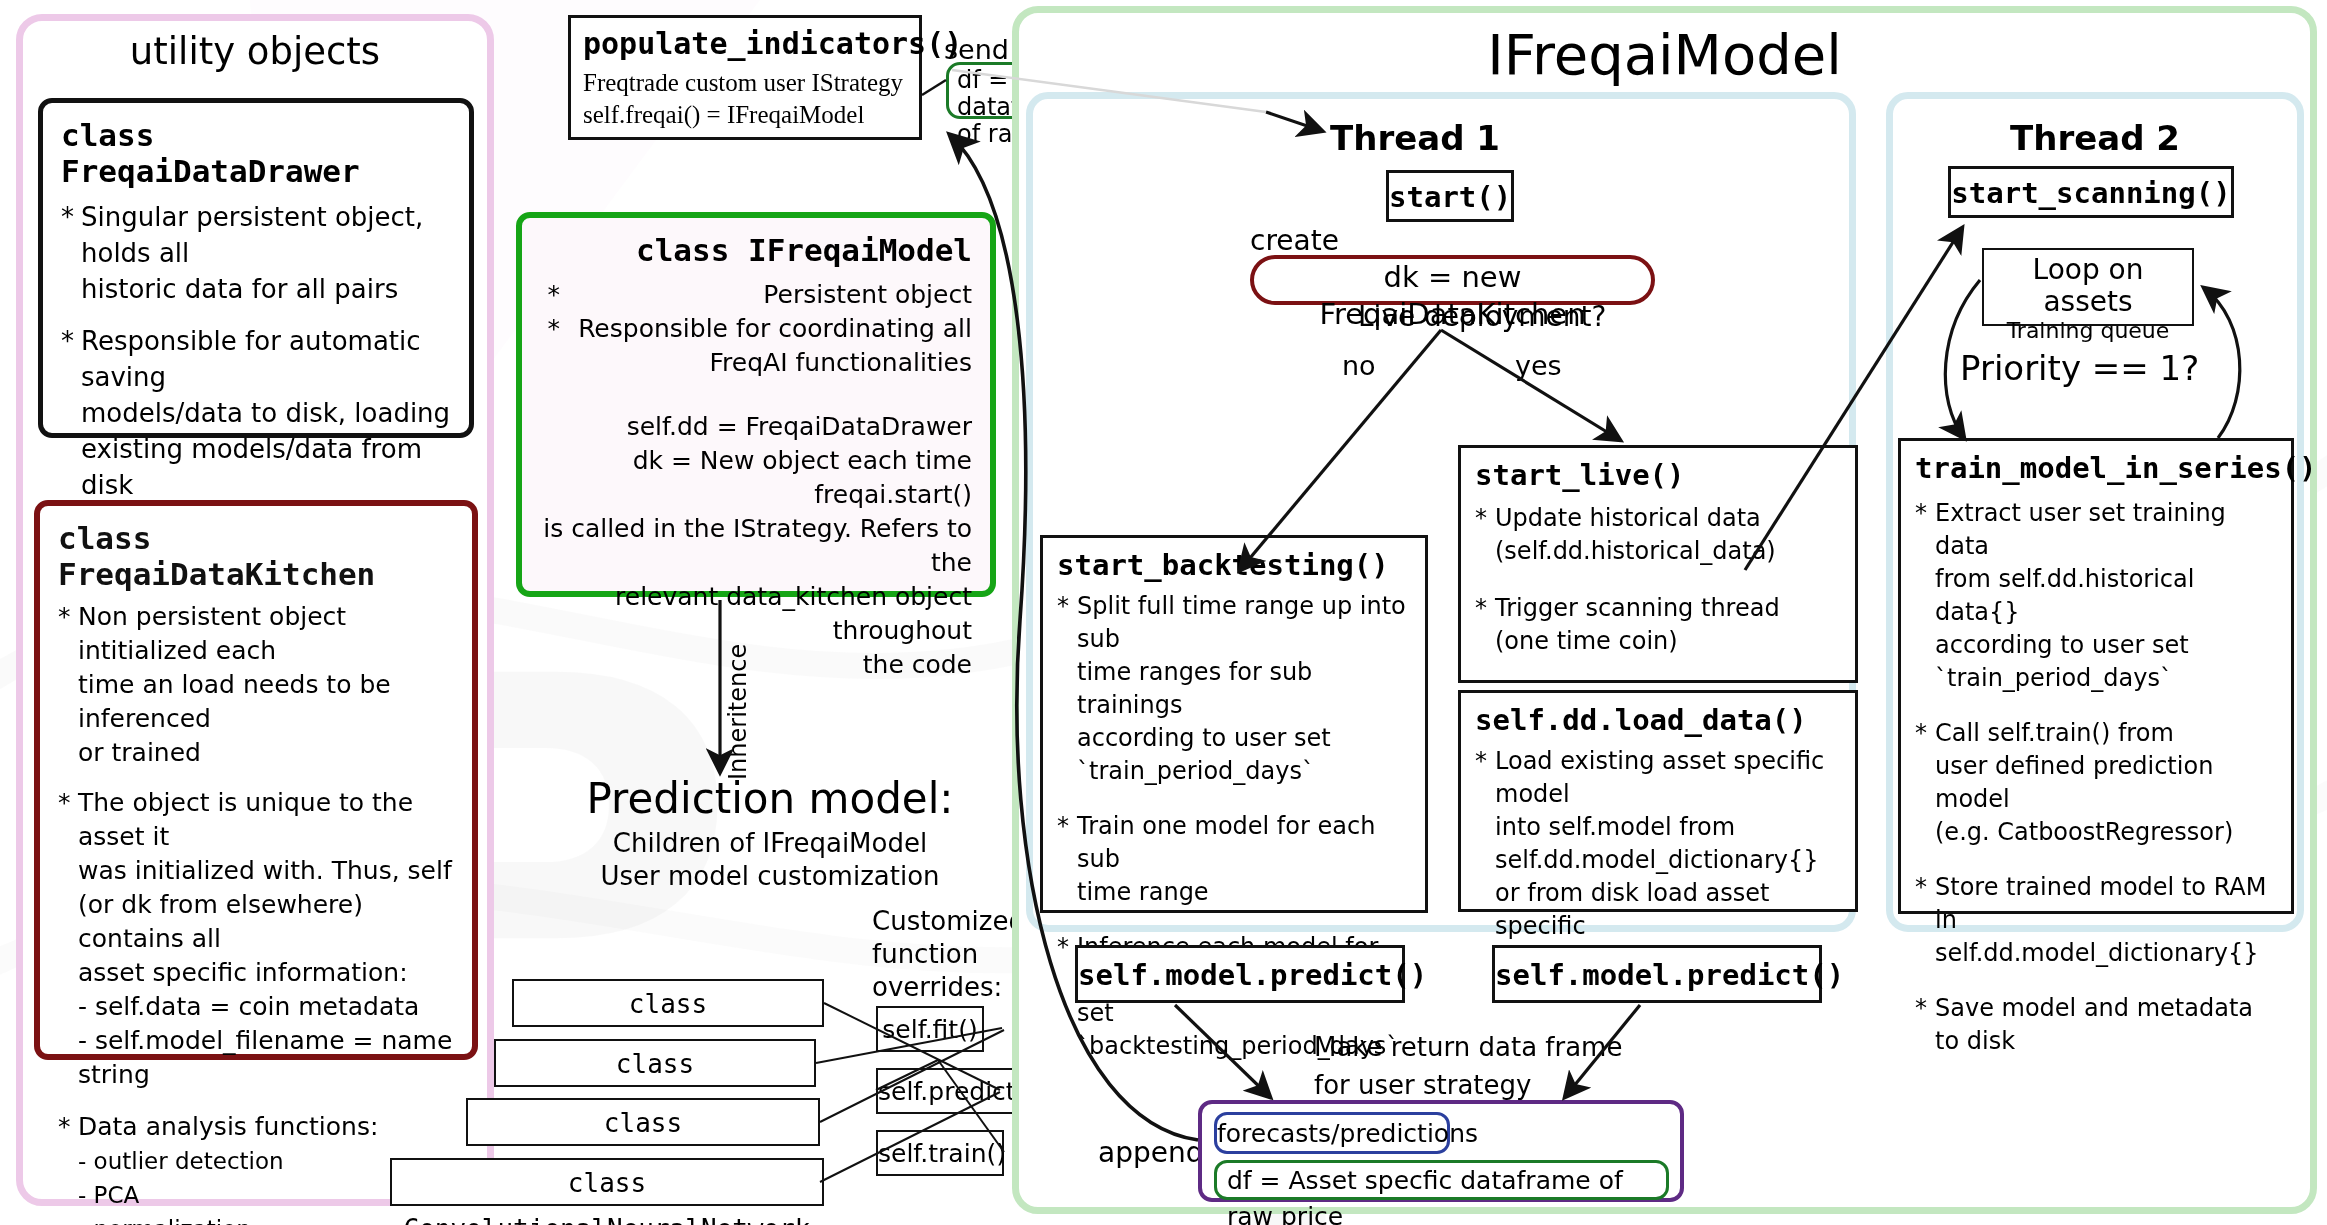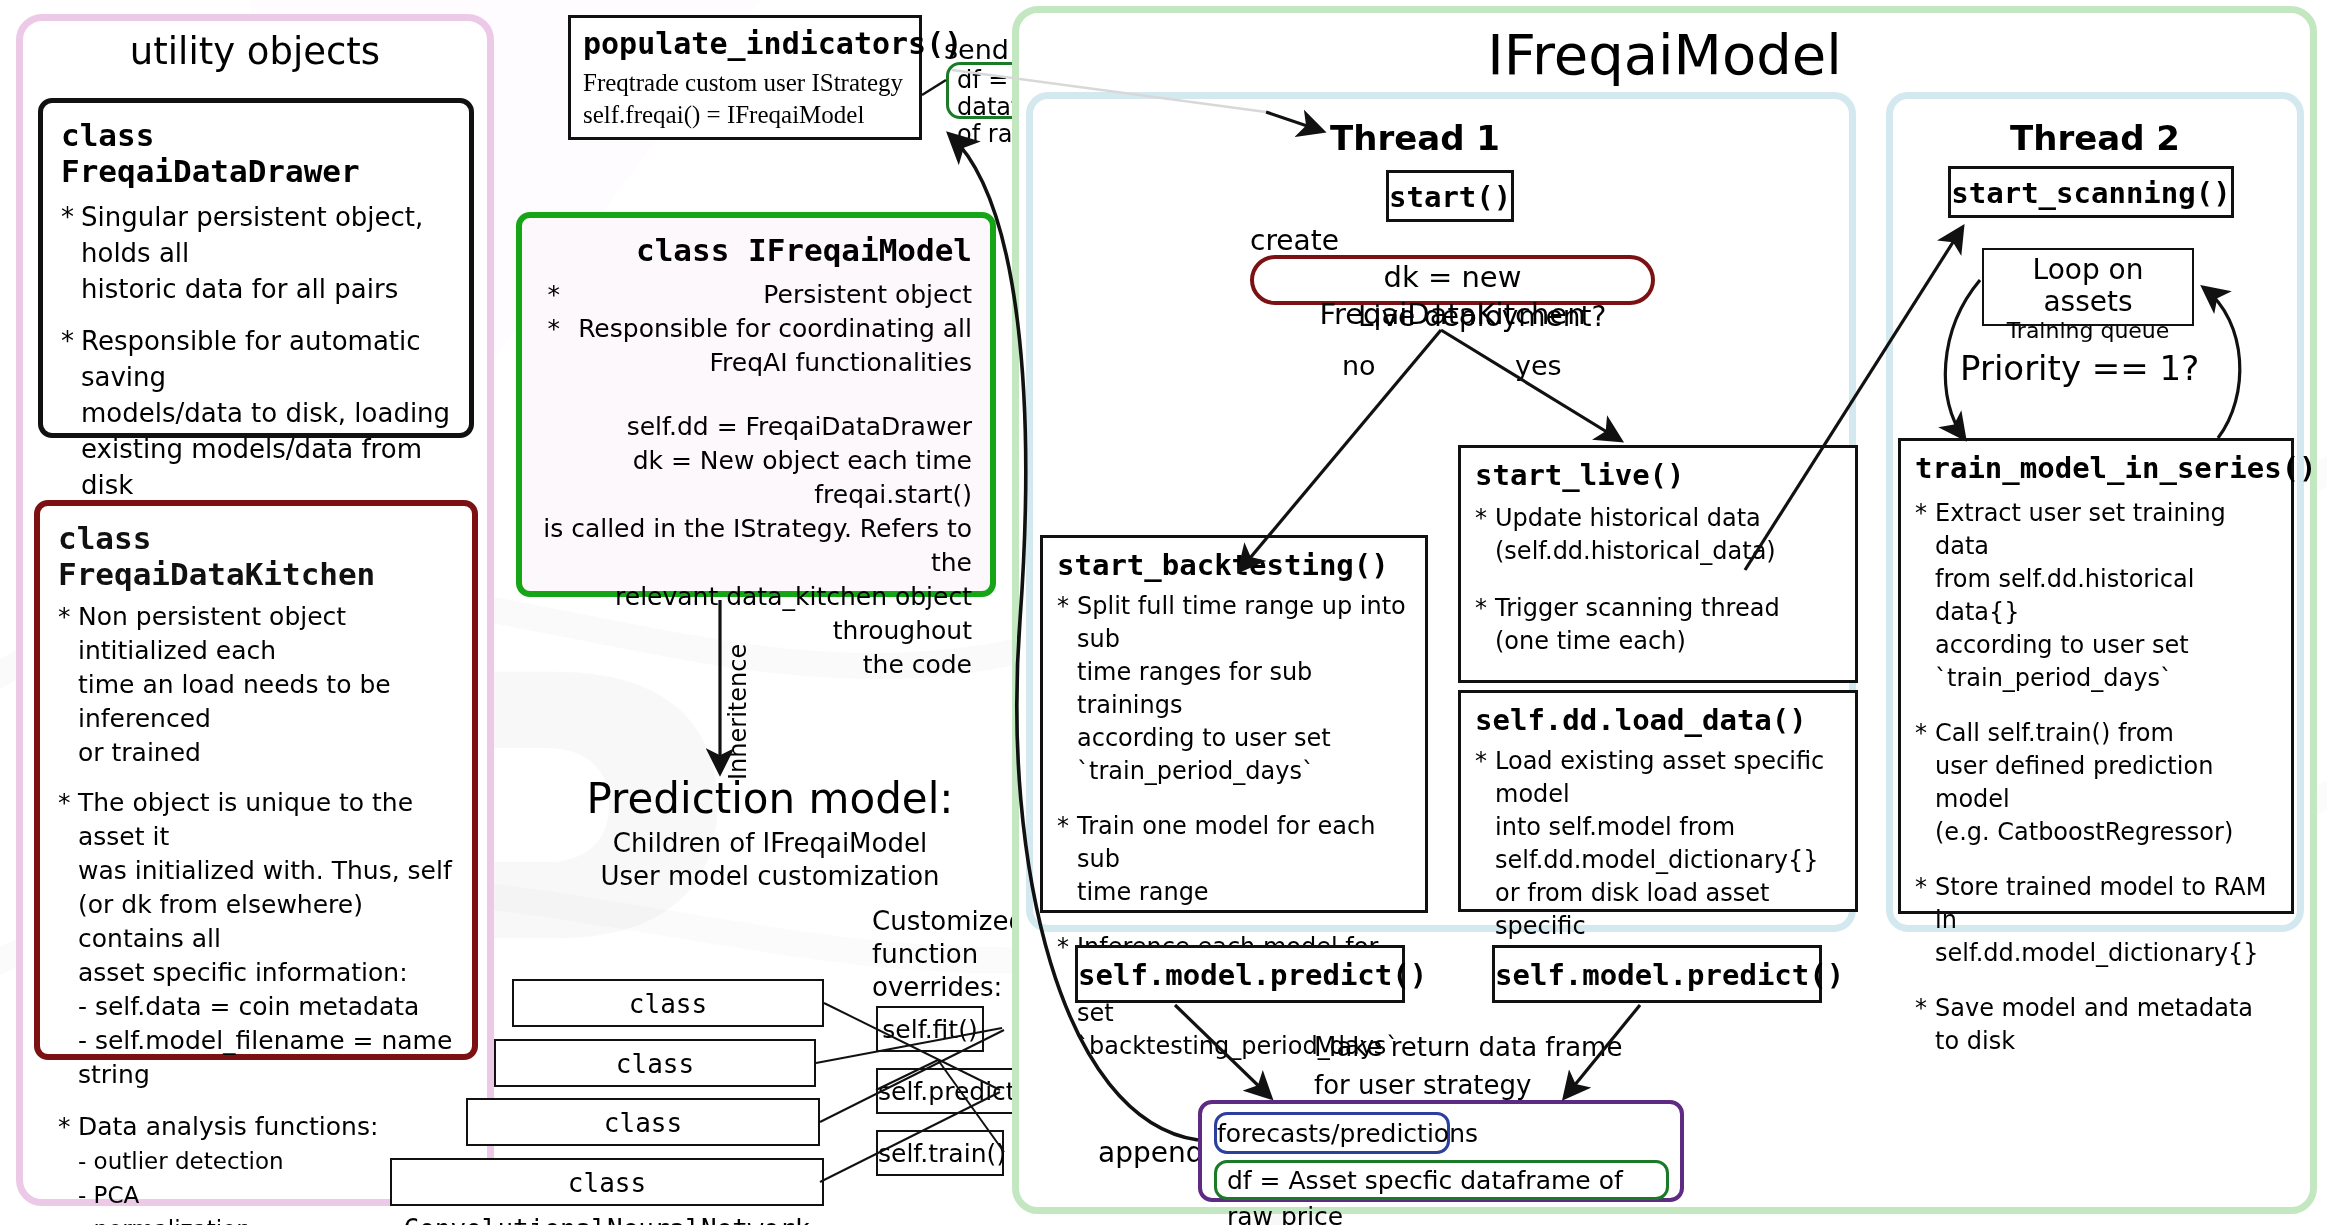--- a/index.html
+++ b/index.html
@@ -258,21 +258,21 @@
       <li style="margin-bottom:24px;">
           <span class="star">*</span>
           <span class="txt">
         <span>Update historical data</span><br>
         <span>(self.dd.historical_data)</span></span>
         </li>
       <li>
           <span class="star">*</span>
           <span class="txt">
         <span>Trigger scanning thread</span><br>
-        <span>(one time each)</span></span>
+        <span>(one time coin)</span></span>
         </li>
     </ul>
   </div>
 
   <div class="abs card card-sq" style="left:1458px;top:690px;width:400px;height:222px;padding:10px 14px;">
     <div class="card-title" style="font-size:29px;margin-bottom:8px;">self.dd.load_data()</div>
     <ul class="bullets" style="font-size:24px;line-height:33px;">
       <li>
           <span class="star">*</span>
           <span class="txt">

